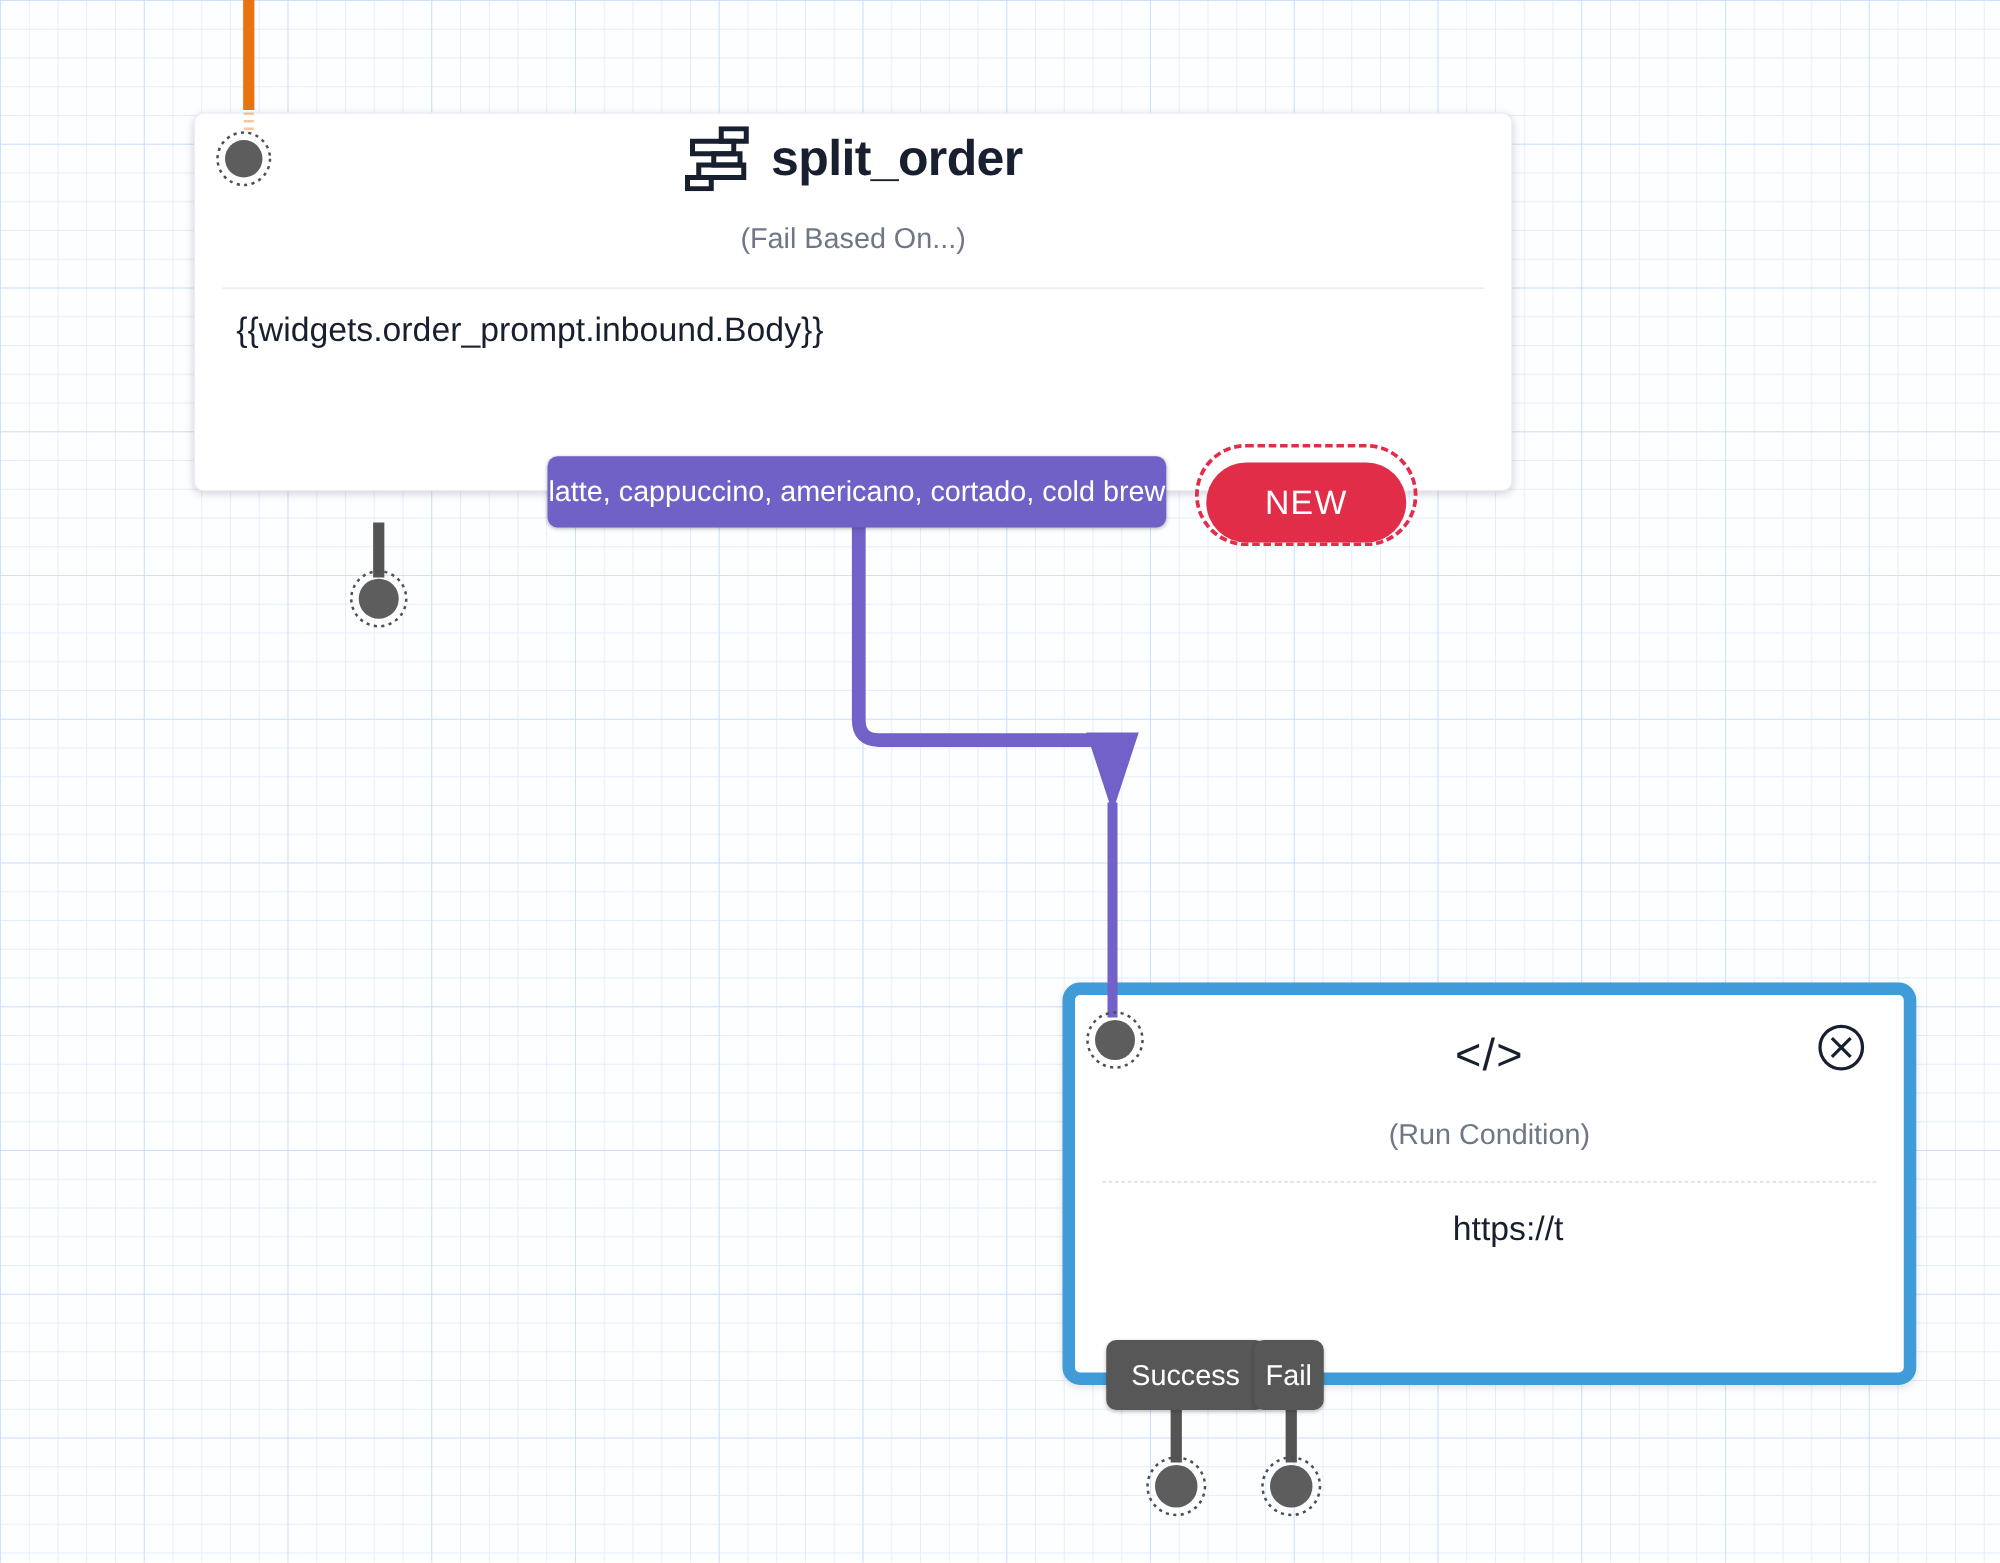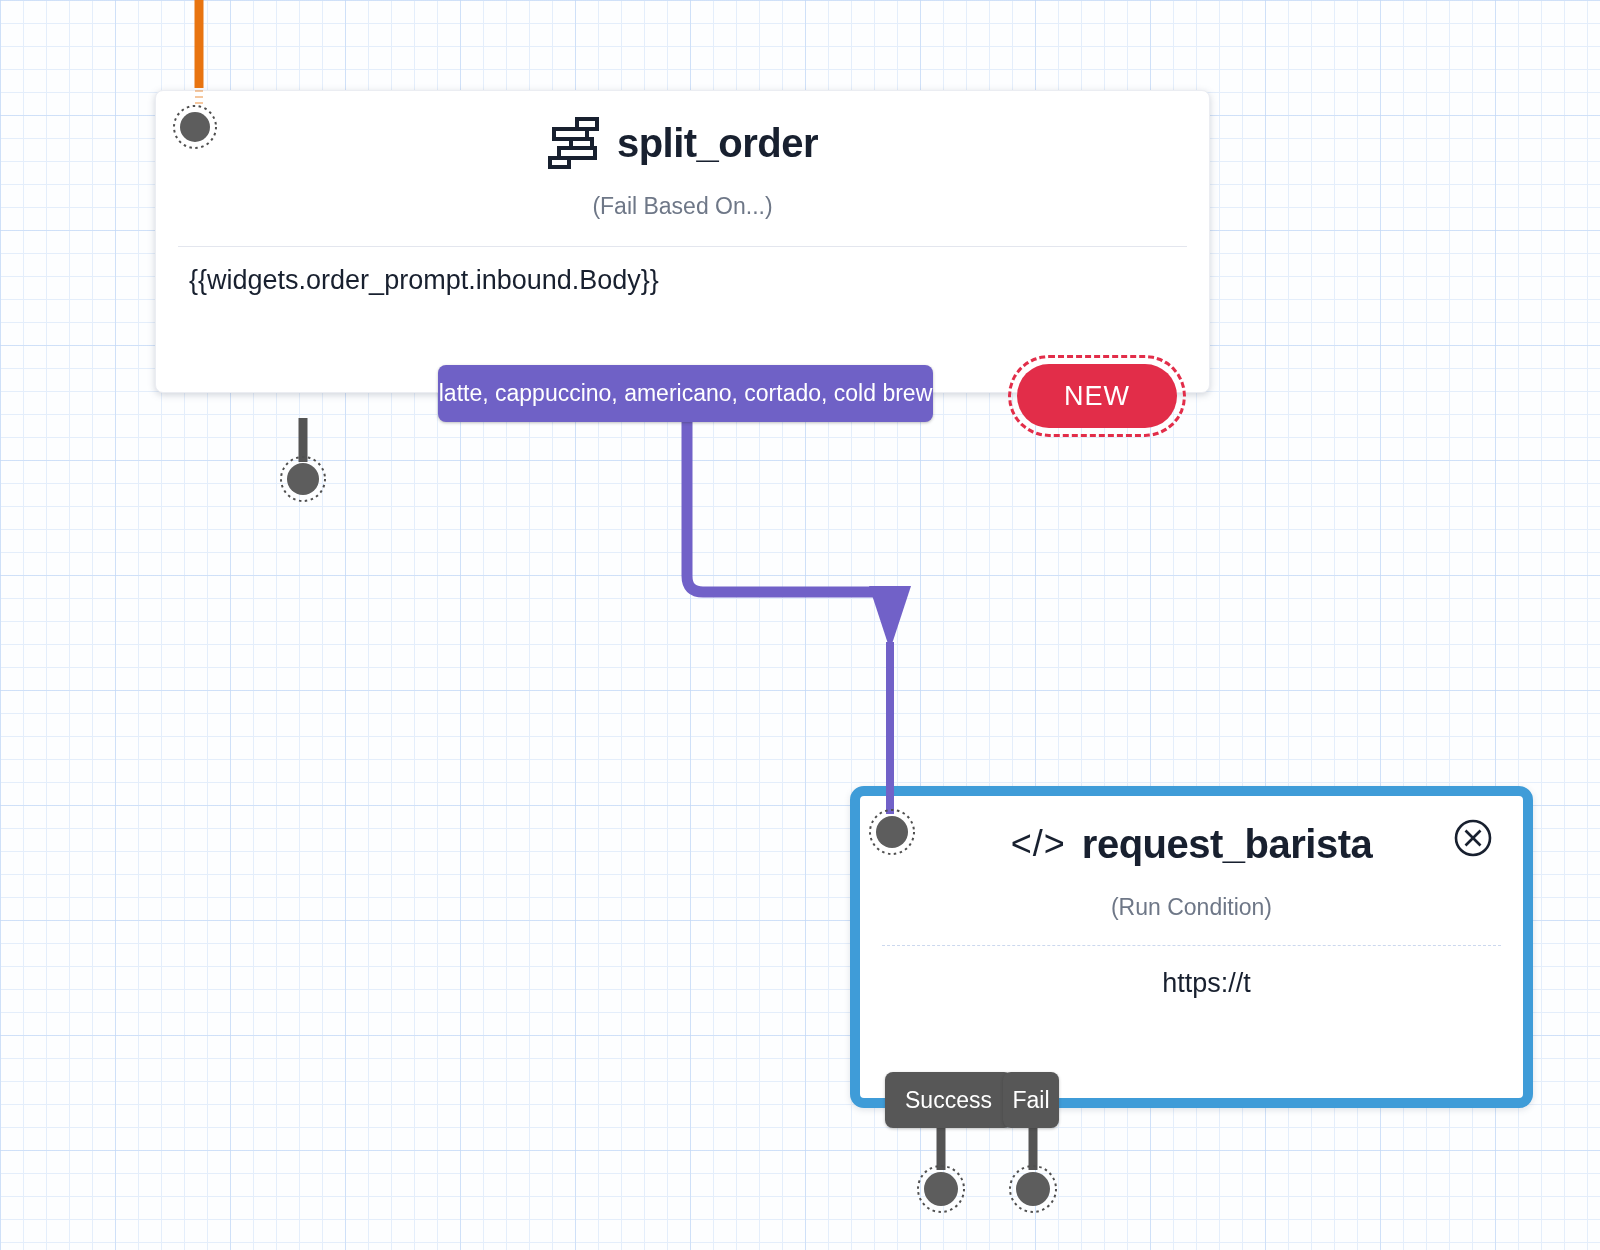--- a/index.html
+++ b/index.html
@@ -26,21 +26,21 @@
     border-radius:8px;border:1px solid #ebedf2;
     box-shadow:0 2px 7px rgba(95,105,125,0.28);
   }
   .node-request{
     left:850px;top:786px;width:683px;height:322px;
     border-radius:14px;border:10px solid #3f9cd8;
     box-shadow:0 2px 6px rgba(95,105,125,0.18);
   }
   .node-header{
     display:flex;align-items:center;justify-content:center;gap:16px;
-    margin-top:24px;height:56px;
+    margin-top:8px;height:56px;
   }
   .node-request .node-header{margin-top:20px;}
   .node-title{
     font-size:40px;font-weight:700;color:#18202f;letter-spacing:-0.5px;
   }
   .code-glyph{
     font-size:36px;font-weight:400;color:#18202f;letter-spacing:1px;
   }
   .node-type{
     margin-top:22px;text-align:center;font-size:23px;color:#6e7787;
@@ -59,23 +59,23 @@
   .chip{
     position:absolute;z-index:3;display:flex;align-items:center;justify-content:center;
     background:#545454;color:#ffffff;font-size:23px;border-radius:8px;
     box-shadow:0 1px 3px rgba(40,40,40,0.3);white-space:nowrap;
   }
   .chip-nomatch{left:180px;top:366px;width:247px;height:54px;}
   .chip-conditions{left:438px;top:365px;width:495px;height:57px;background:#6f61c6;}
   .chip-success{left:885px;top:1072px;width:127px;height:56px;background:#575757;}
   .chip-fail{left:1003px;top:1072px;width:56px;height:56px;background:#575757;}
   .new-ring{
-    position:absolute;left:1008px;top:355px;width:178px;height:82px;z-index:3;
+    position:absolute;left:956px;top:355px;width:178px;height:82px;z-index:3;
     border:3.5px dashed #e22d49;border-radius:44px;box-sizing:border-box;
-    display:flex;align-items:center;justify-content:center;
+    display:flex;align-items:flex-end;justify-content:center;
   }
   .new-pill{
     width:160px;height:64px;background:#e22d49;border-radius:32px;
     display:flex;align-items:center;justify-content:center;
     color:#ffffff;font-size:27px;font-weight:500;letter-spacing:1px;cursor:pointer;
   }
   svg.wires{
     position:absolute;left:0;top:0;z-index:2;pointer-events:none;
   }
 </style>
@@ -98,21 +98,20 @@
       <span class="node-title">split_order</span>
     </div>
     <div class="node-type">(Fail Based On...)</div>
     <div class="divider"></div>
     <div class="node-body">{{widgets.order_prompt.inbound.Body}}</div>
   </div>
 
   <div class="node node-request">
     <div class="node-header">
       <span class="code-glyph">&lt;/&gt;</span>
-      <span class="node-title">request_barista</span>
     </div>
     <svg class="close-btn" viewBox="0 0 40 40">
       <circle cx="20" cy="20" r="17" fill="none" stroke="#18202f" stroke-width="2.6"></circle>
       <line x1="12.5" y1="12.5" x2="27.5" y2="27.5" stroke="#18202f" stroke-width="2.6"></line>
       <line x1="27.5" y1="12.5" x2="12.5" y2="27.5" stroke="#18202f" stroke-width="2.6"></line>
     </svg>
     <div class="node-type">(Run Condition)</div>
     <div class="divider"></div>
     <div class="node-body">https://t</div>
   </div>

